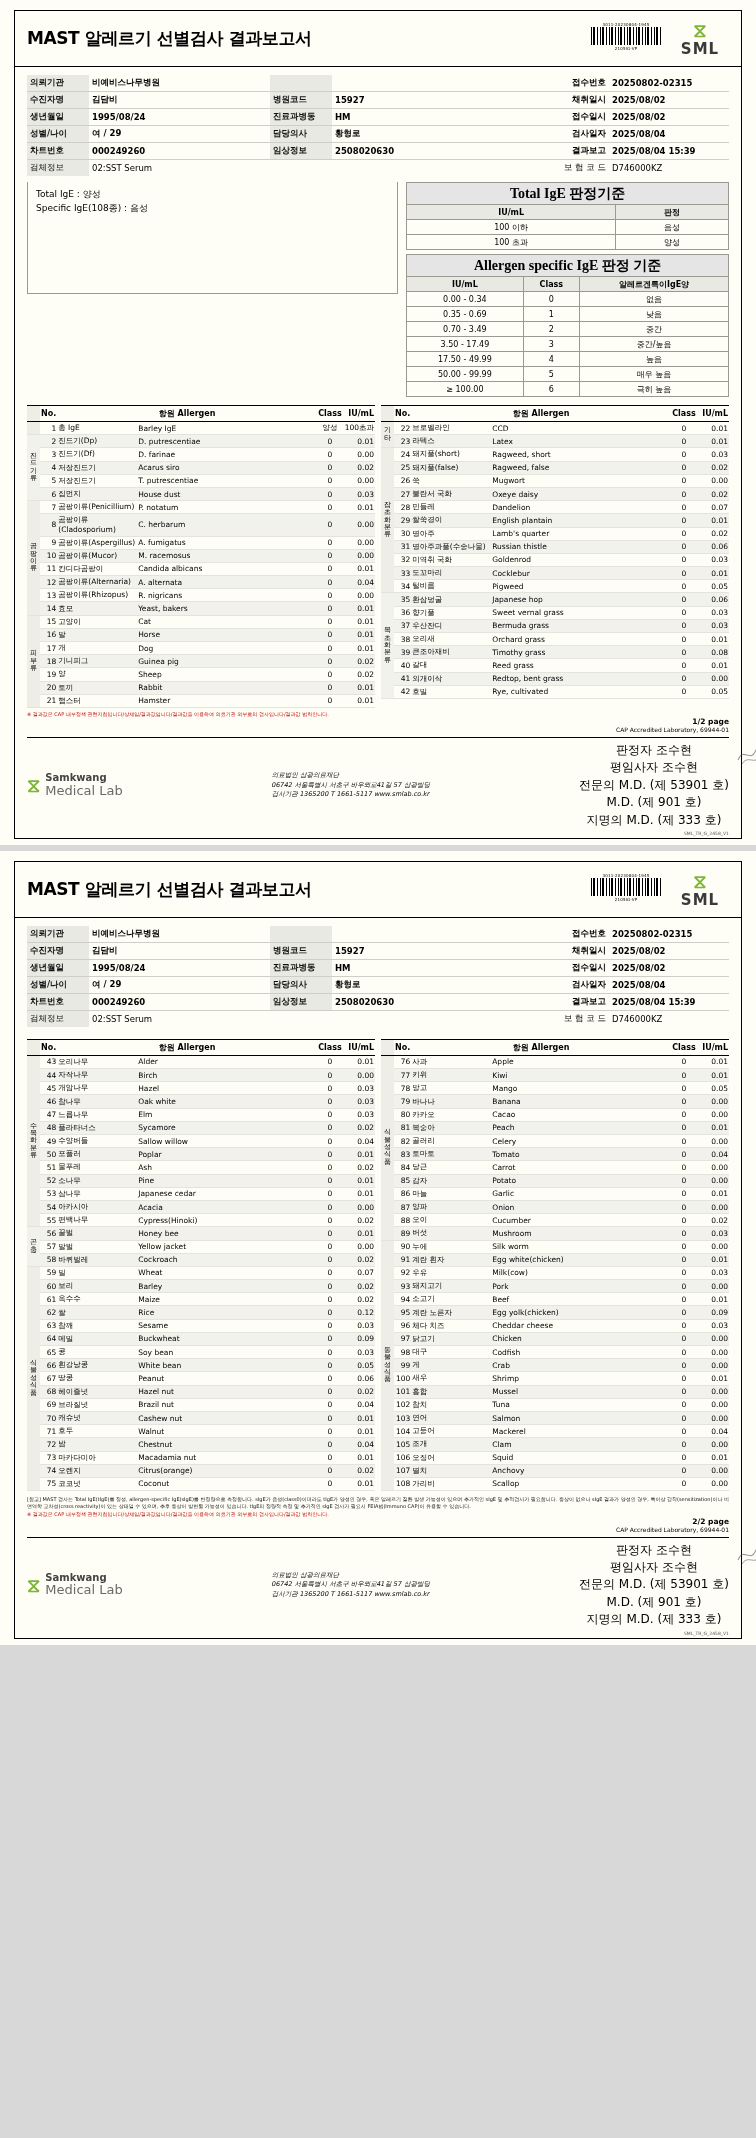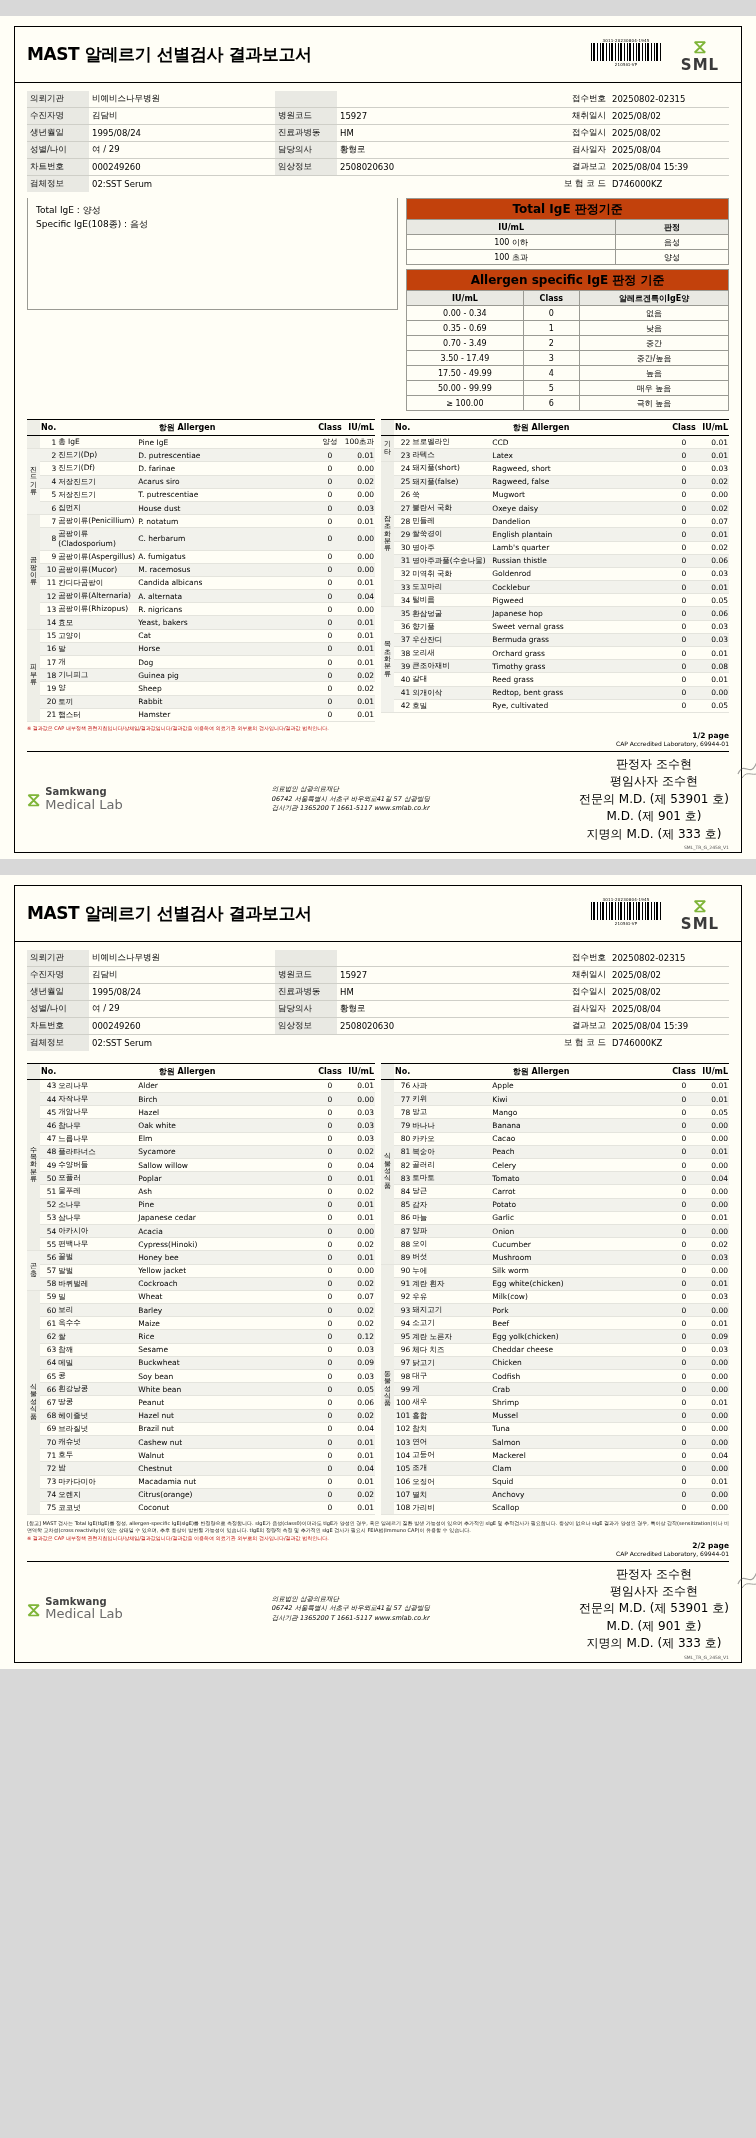--- a/index.html
+++ b/index.html
@@ -7,21 +7,21 @@
     margin: 0;
     padding: 0;
     background: #d8d8d8;
     font-family: "DejaVu Sans", "Liberation Sans", sans-serif;
     font-size: 8px;
     color: #000;
   }
   .page {
     width: 756px;
     background: #fffef6;
-    margin: 16px auto 6px auto;
+    margin: 0 auto 6px auto;
     padding: 10px 14px 6px 14px;
     position: relative;
   }
   .page-inner { border: 1px solid #000; padding: 0; }
   
   .doc-head {
     display: flex;
     align-items: flex-start;
     justify-content: space-between;
     border-bottom: 1px solid #000;
@@ -45,38 +45,38 @@
     font-size: 19px; line-height: 1; color: #7fb539; font-weight: bold;
   }
   .logo-sml { font-size: 15px; font-weight: bold; color: #3a3a3a; letter-spacing: 1px; }
 
   
   .info-wrap { padding: 8px 12px 6px 12px; }
   table.info { width: 100%; border-collapse: collapse; font-size: 8.5px; }
   table.info td { padding: 2px 3px; vertical-align: middle; }
   td.lbl { background: #e9e9e3; width: 62px; padding-left: 6px; color: #111; }
   td.val { padding-left: 6px; }
-  .info-row-line td { border-bottom: 1px solid #cfcfc8; }
+  .info-row-line td { border-bottom: 1px solid #cfcfc8; font-weight: bold; }
 
   
   .mid { display: flex; gap: 8px; padding: 0 12px 8px 12px; }
   .mid-left { flex: 1.15; }
   .mid-right { flex: 1; }
   .sec-title {
     background: #e9e9e3; border: 1px solid #9a9a93; text-align: center;
     font-weight: bold; font-size: 9px; padding: 2px 0;
   }
   .result-body {
     border: 1px solid #9a9a93; border-top: none; height: 112px;
     padding: 6px 8px; font-size: 9px; line-height: 1.5;
   }
   table.crit { width: 100%; border-collapse: collapse; font-size: 8px; text-align: center; }
   table.crit th, table.crit td { border: 1px solid #9a9a93; padding: 1.5px 2px; }
   table.crit th { background: #e9e9e3; font-weight: bold; }
-  .crit-head { background: #c2410c; font-weight: bold; font-size: 12px; }
+  .crit-head { background: #e5e5e5; font-weight: bold; font-size: 14px; font-family: Liberation Serif, serif; }
 
   
   .allerg-wrap { display: flex; gap: 6px; padding: 0 12px 2px 12px; }
   .allerg-col { flex: 1; }
   table.alg { width: 100%; border-collapse: collapse; font-size: 7.5px; }
   table.alg th {
     border-top: 1.2px solid #000; border-bottom: 1px solid #000;
     padding: 2px 1px; font-weight: bold; font-size: 8px;
   }
   table.alg td { padding: 1.1px 1px; border-bottom: 1px solid #e4e4dd; }
@@ -273,21 +273,21 @@
                 <th class="c-kr" colspan="2" style="text-align:center">항원 Allergen</th>
                 <th class="c-cl">Class</th>
                 <th class="c-iu">IU/mL</th>
               </tr>
             </thead>
             <tbody>
               <tr class="">
                 <td class="c-grp" style="vertical-align: middle; line-height: 1.05;"></td>
                 <td class="c-no">1</td>
                 <td class="c-kr">총 IgE</td>
-                <td class="c-en">Pine IgE</td>
+                <td class="c-en">Barley IgE</td>
                 <td class="c-cl">양성</td>
                 <td class="c-iu">100초과</td>
               </tr>
               <tr class="zebra">
                 <td class="c-grp" rowspan="5" style="vertical-align: middle; line-height: 1.05;">진<br>드<br>기<br>류</td>
                 <td class="c-no">2</td>
                 <td class="c-kr">진드기(Dp)</td>
                 <td class="c-en">D. putrescentiae</td>
                 <td class="c-cl">0</td>
                 <td class="c-iu">0.01</td>

